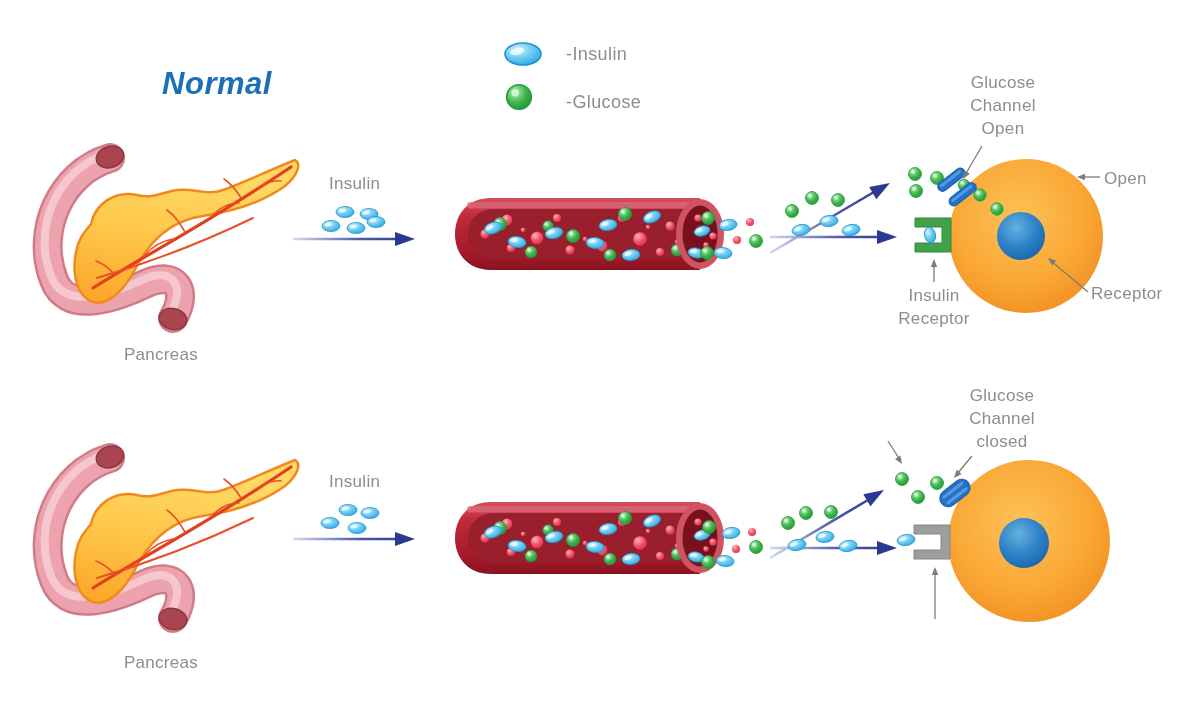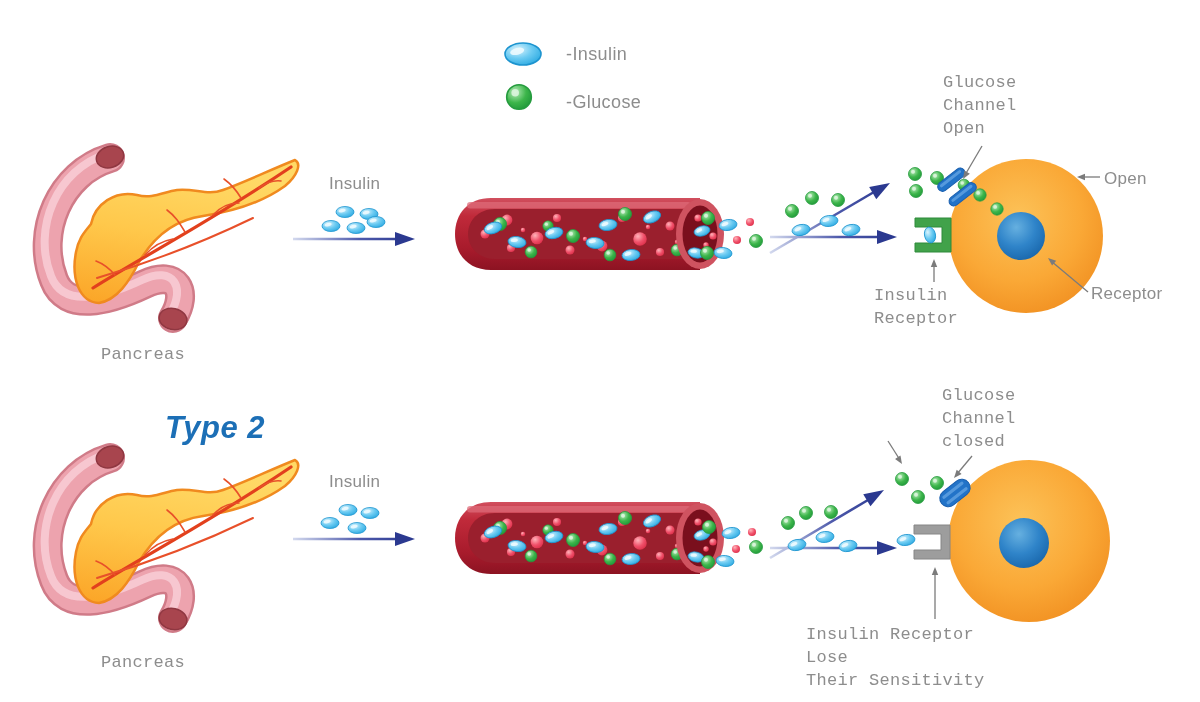--- a/index.html
+++ b/index.html
@@ -5,21 +5,21 @@
   html,body{margin:0;padding:0;background:#ffffff;}
   .stage{
     position:relative;width:1200px;height:702px;background:#ffffff;overflow:hidden;
     font-family:"Liberation Sans",sans-serif;
   }
   .gfx{position:absolute;left:0;top:0;}
   .lbl{
     position:absolute;color:#8d8d8d;font-size:17px;line-height:23px;
     white-space:pre-line;font-family:"Liberation Sans",sans-serif;letter-spacing:.3px;
   }
-  .ctr{text-align:left;font-family:Liberation Mono, monospace;}
+  .ctr{text-align:center;}
   .legend-lbl{font-size:18px;letter-spacing:.4px;}
   .title{
     position:absolute;color:#1c6fb6;font-size:31px;font-weight:bold;font-style:italic;
     text-align:center;letter-spacing:.5px;font-family:"Liberation Sans",sans-serif;
   }
 </style>
 </head>
 <body>
 
 <div class="stage">
@@ -327,32 +327,30 @@
       <line x1="972" y1="456" x2="957" y2="474"></line>
       <polygon points="-8,-3.2 0,0 -8,3.2" fill="#7b7b7b" stroke="none" transform="translate(954,478) rotate(130)"></polygon>
       <line x1="935" y1="619" x2="935" y2="571"></line>
       <polygon points="-8,-3.2 0,0 -8,3.2" fill="#7b7b7b" stroke="none" transform="translate(935,567) rotate(-90)"></polygon>
     </g>
   </svg>
 
   <div class="lbl legend-lbl" style="left:566px;top:43px;">-Insulin</div>
   <div class="lbl legend-lbl" style="left:566px;top:91px;">-Glucose</div>
 
+  <div class="title" style="left:117px;top:66px;width:200px;">Normal</div>
   <div class="lbl ctr" style="left:101px;top:343px;width:120px;">Pancreas</div>
   <div class="lbl" style="left:329px;top:172px;">Insulin</div>
   <div class="lbl ctr" style="left:943px;top:71px;width:120px;">Glucose
 Channel
 Open</div>
   <div class="lbl" style="left:1104px;top:167px;">Open</div>
   <div class="lbl" style="left:1091px;top:282px;">Receptor</div>
   <div class="lbl ctr" style="left:874px;top:284px;width:120px;">Insulin
 Receptor</div>
 
-  <div class="title" style="left:115px;top:410px;width:200px;">Type 2</div>
   <div class="lbl ctr" style="left:101px;top:651px;width:120px;">Pancreas</div>
   <div class="lbl" style="left:329px;top:470px;">Insulin</div>
   <div class="lbl ctr" style="left:942px;top:384px;width:120px;">Glucose
 Channel
 closed</div>
-  <div class="lbl ctr" style="left:806px;top:623px;width:220px;">Insulin Receptor Lose
-Their Sensitivity</div>
 
 </div>
 
 </body></html>

